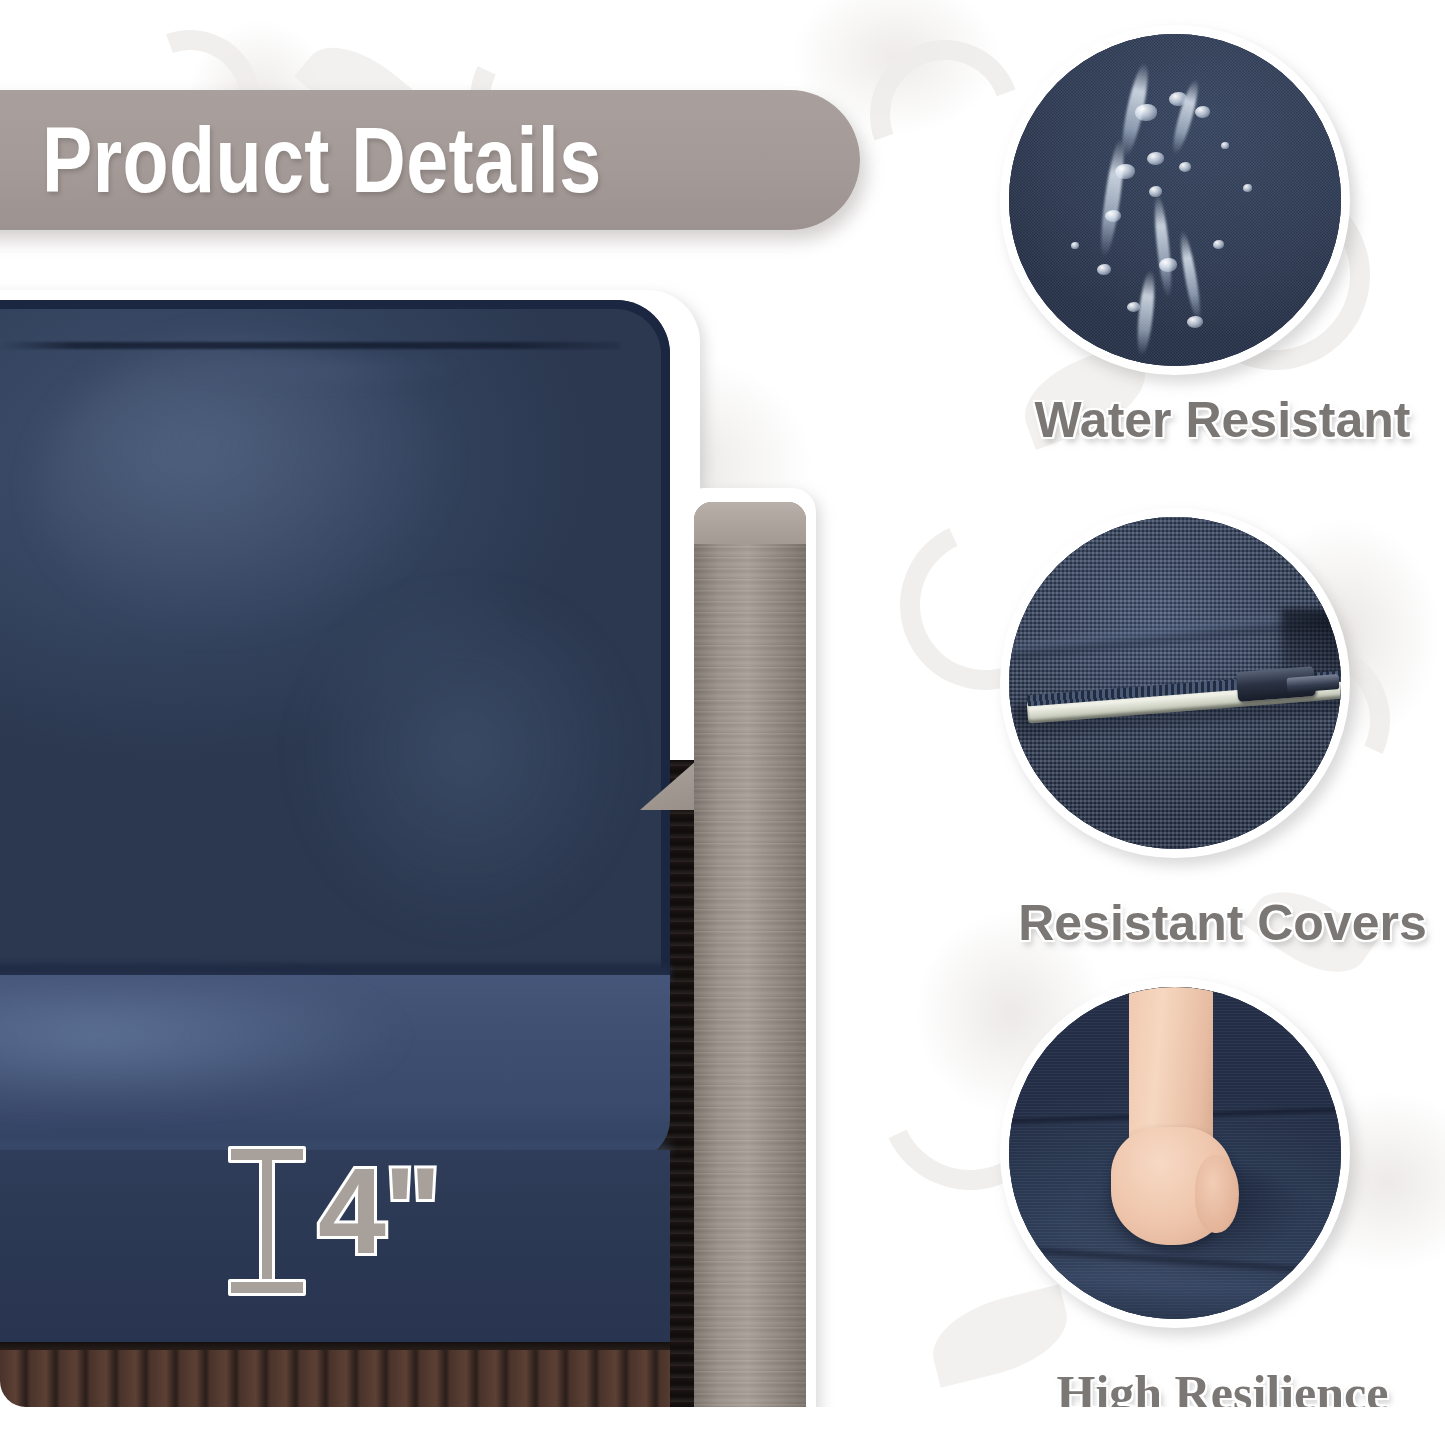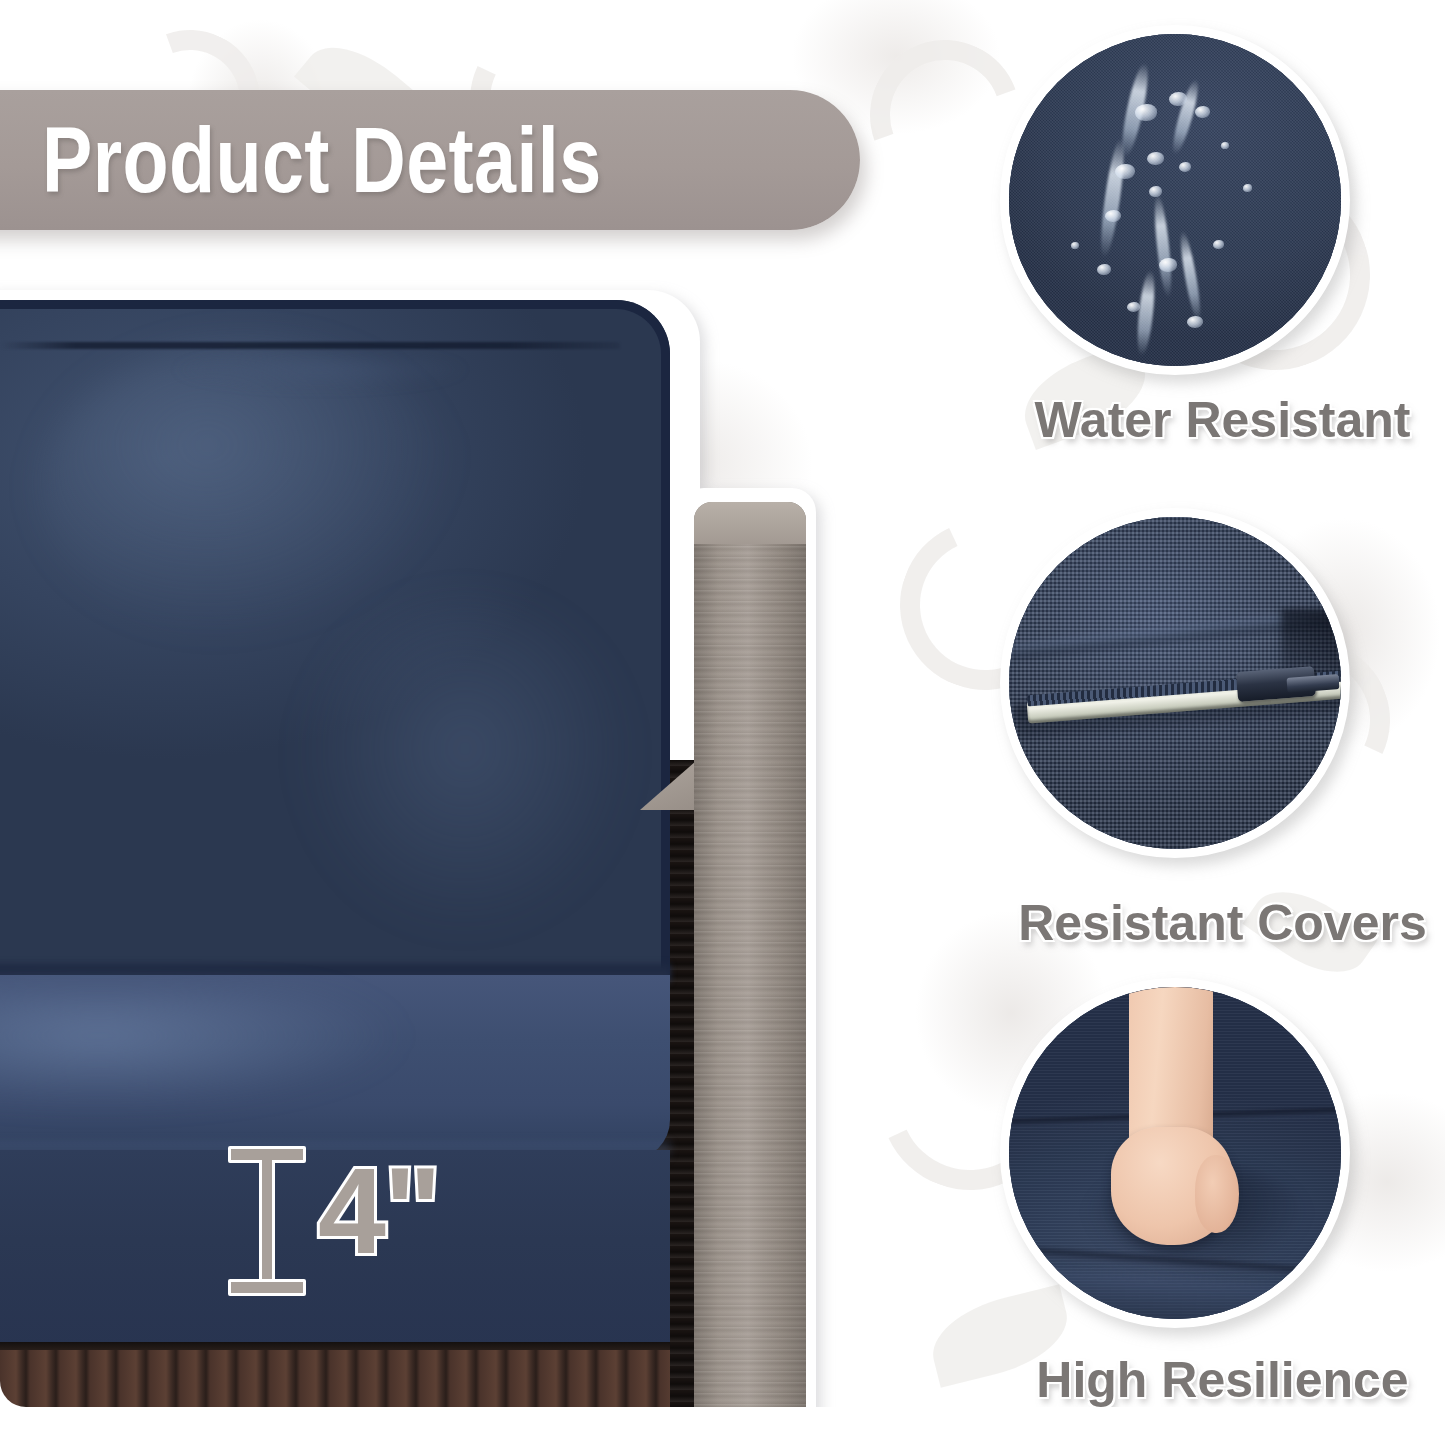--- a/index.html
+++ b/index.html
@@ -640,16 +640,16 @@
     <div class="circle">
       <div class="tex-cushion"></div>
       <div class="cush-seam"></div>
       <div class="cush-dent"></div>
       <div class="arm-skin"></div>
       <div class="fist-skin"></div>
       <div class="fist-knuckle"></div>
       <div class="cush-fold-low"></div>
       <div class="cush-seam2"></div>
     </div>
-    <div class="feature-label" style="top:377px;">High Resilience</div>
+    <div class="feature-label" style="top:390px;font-family:Liberation Serif, serif;">High Resilience</div>
   </div>
 
 </div>
 
 </body></html>

